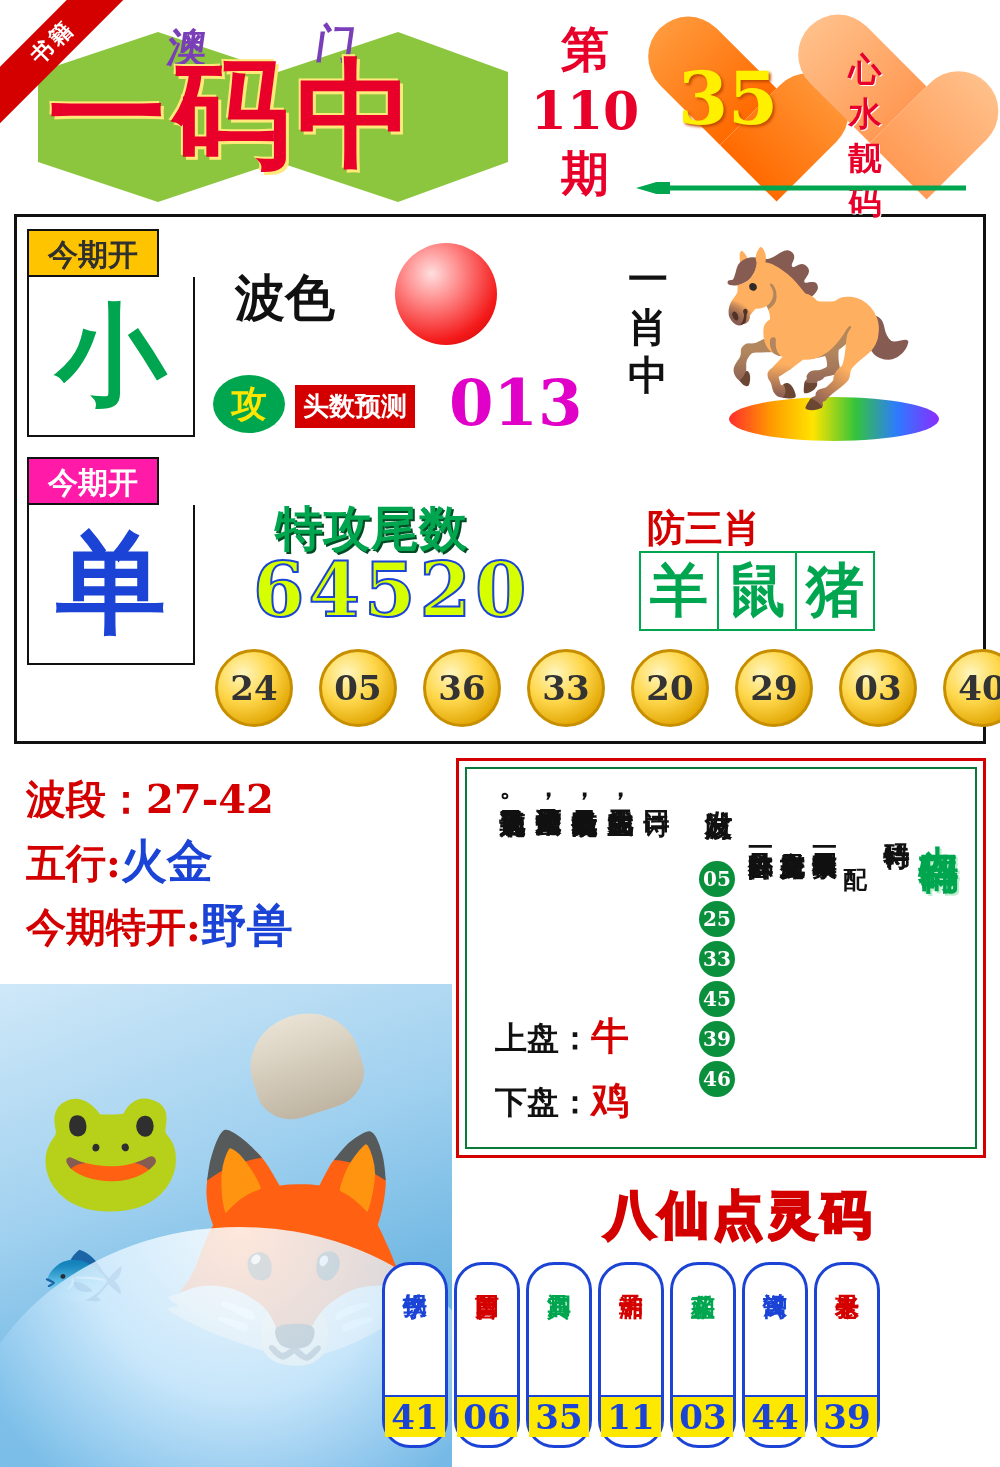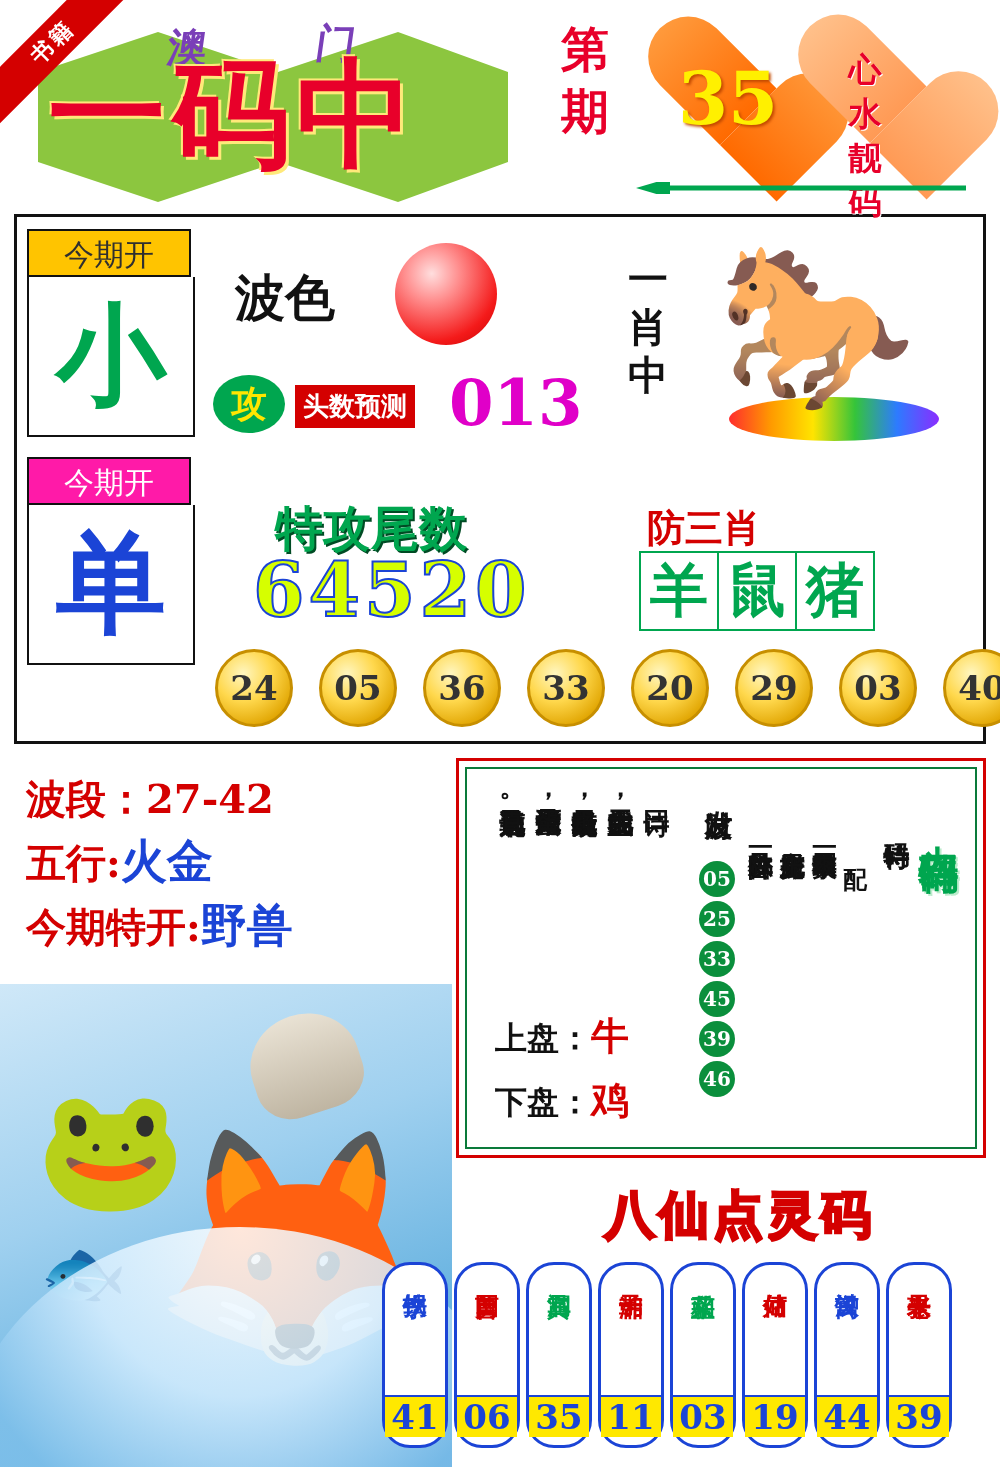--- a/index.html
+++ b/index.html
@@ -85,22 +85,22 @@
     position: absolute; left: 636px; top: 182px; width: 330px; height: 12px; z-index: 7;
   }
 
   
   .main-box {
     position: absolute; left: 14px; top: 214px; width: 972px; height: 530px;
     border: 3px solid #111; background: #fff;
   }
   .left-col { position: absolute; left: 10px; top: 12px; width: 178px; }
   .lbl {
-    width: 164px; height: 48px; line-height: 48px; text-align: center;
-    font-size: 30px; font-weight: normal; color: #fff;
+    width: 132px; height: 48px; line-height: 48px; text-align: center;
+    font-size: 30px; font-weight: bold; color: #fff;
     font-family: "DejaVu Serif", "Liberation Serif", serif;
     border: 2px solid #111;
   }
   .lbl-yellow { background: #ffc400; color: #2f2f2f; }
   .lbl-pink { background: #ff1aa8; color: #fff; }
   .bigchar-box {
     width: 168px; height: 160px; border: 2px solid #111; border-top: none;
     display: flex; align-items: center; justify-content: center;
     font-size: 110px; font-weight: bold;
     font-family: "DejaVu Serif", "Liberation Serif", serif;
@@ -301,20 +301,21 @@
 
     <div class="logo-wrap">
       <div class="zig"></div>
       <div class="logo-small-1">澳</div>
       <div class="logo-small-2">门</div>
       <div class="logo-main">一码中</div>
     </div>
 
     <div class="issue">
       <div>第</div>
+      <div class="num">110</div>
       <div>期</div>
     </div>
 
     <div class="heart heart-1"></div>
     <div class="heart heart-2"></div>
     <div class="ball-35">35</div>
     <div class="xinshui">心水靓码</div>
 
     <svg class="arrow-line" viewBox="0 0 330 12">
       <line x1="330" y1="6" x2="30" y2="6" stroke="#00a64f" stroke-width="5"></line>
@@ -437,24 +438,20 @@
     </div>
     <div class="bx-cell">
       <div class="bx-name" style="color:#d40000">韩湘子</div>
       <div class="bx-num">11</div>
     </div>
     <div class="bx-cell">
       <div class="bx-name" style="color:#00a64f">蓝采和</div>
       <div class="bx-num">03</div>
     </div>
     <div class="bx-cell">
-      <div class="bx-name" style="color:#d40000">何仙姑</div>
-      <div class="bx-num">19</div>
-    </div>
-    <div class="bx-cell">
       <div class="bx-name" style="color:#1b44d6">汉钟离</div>
       <div class="bx-num">44</div>
     </div>
     <div class="bx-cell">
       <div class="bx-name" style="color:#d40000">张果老</div>
       <div class="bx-num">39</div>
     </div>
   </div>
 
 </div>

